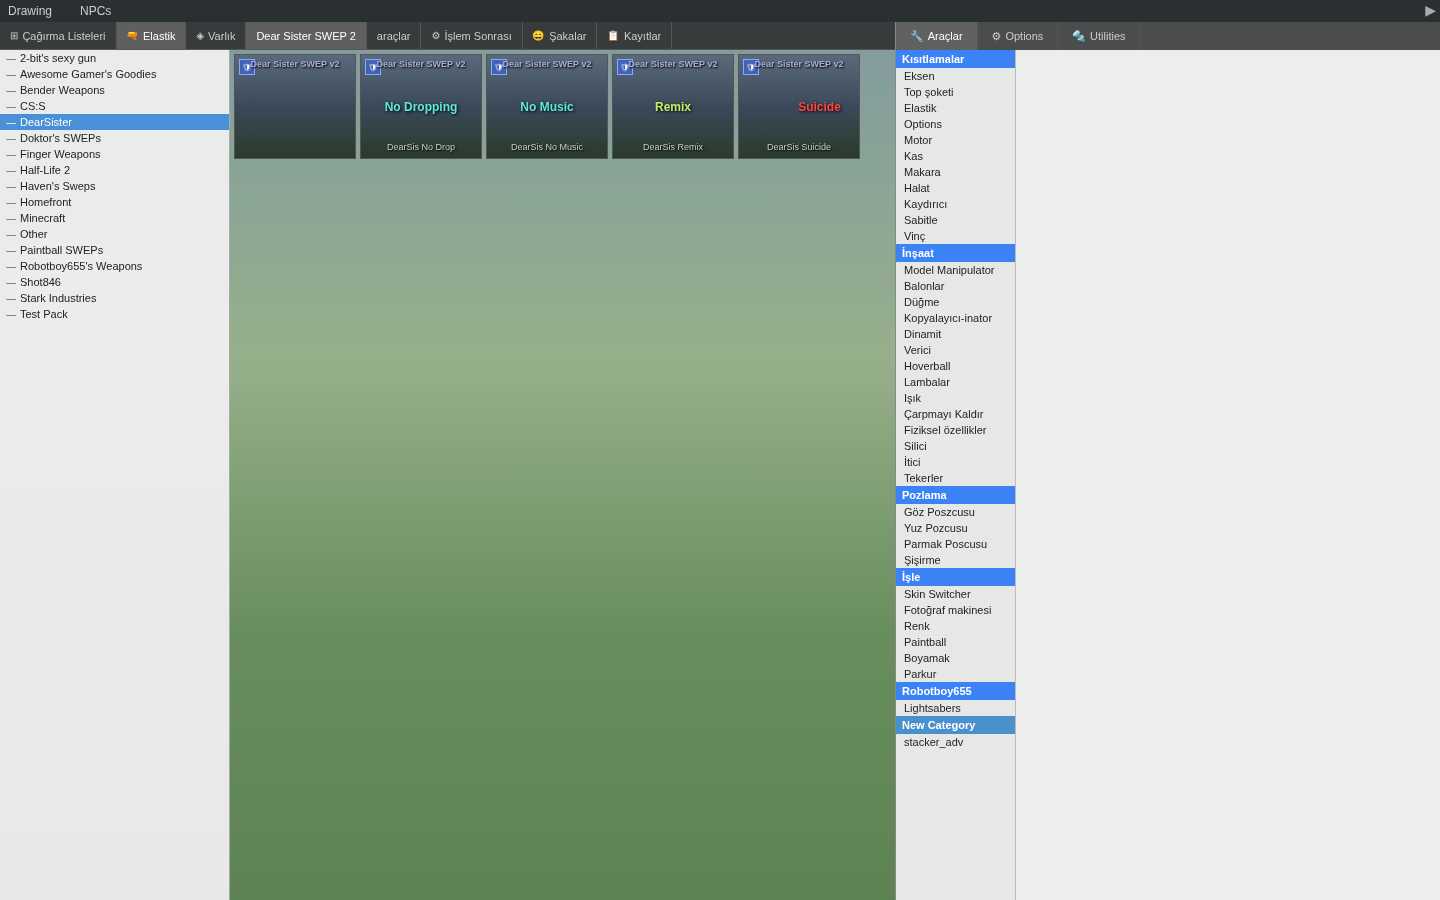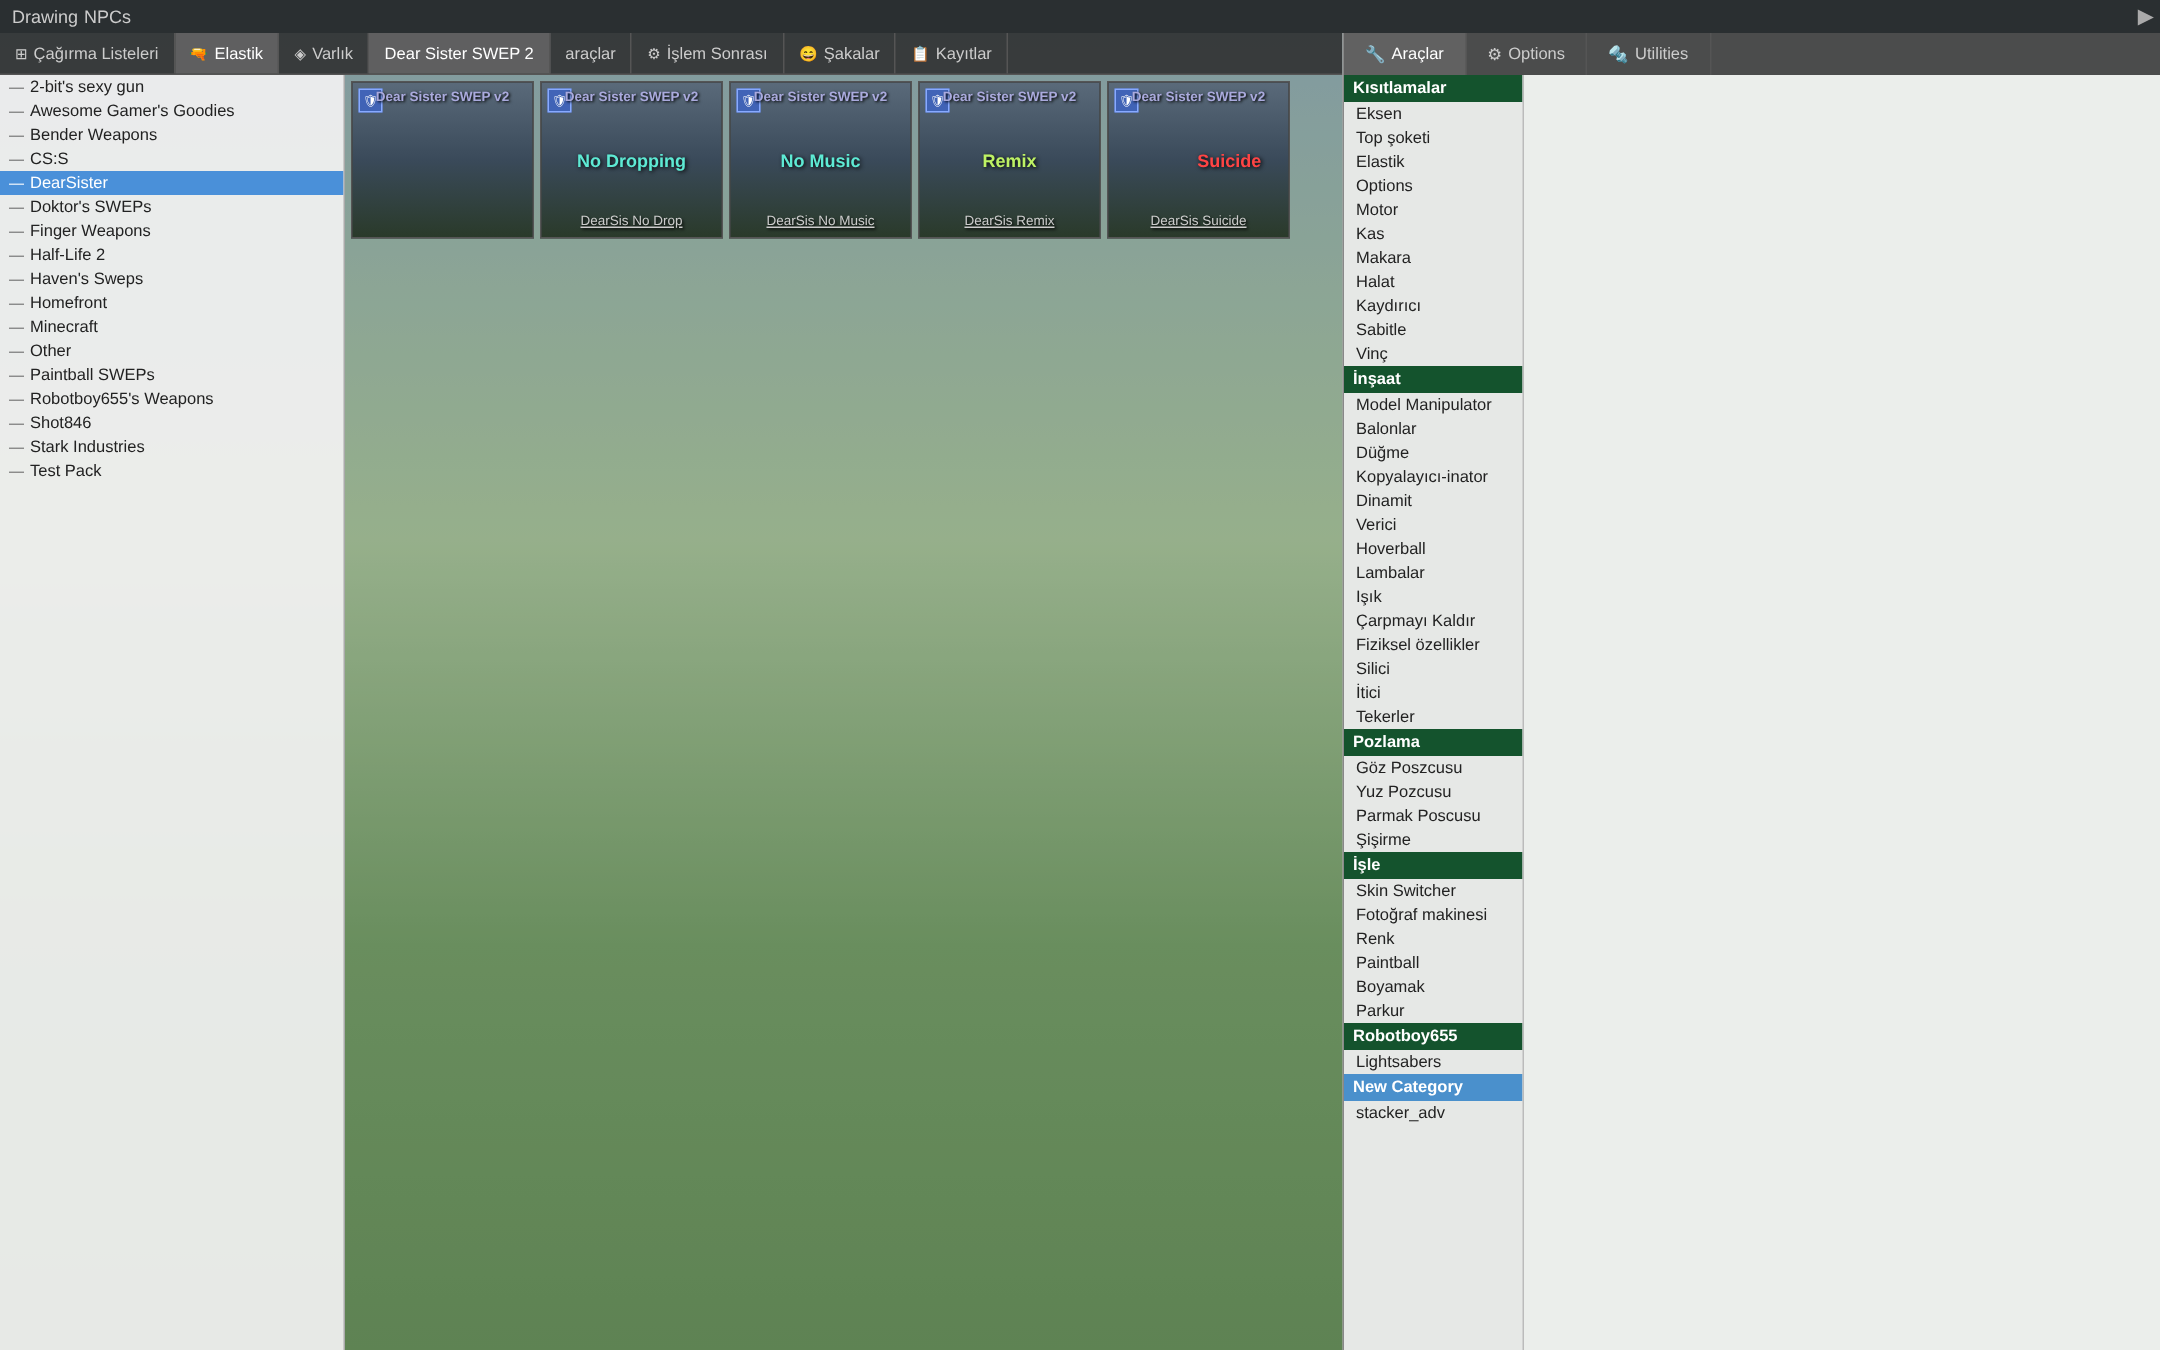--- a/index.html
+++ b/index.html
@@ -15,21 +15,21 @@
 
     
     .top-menubar {
       position: absolute;
       top: 0; left: 0; right: 0;
       height: 22px;
       background: rgba(30,30,30,0.85);
       display: flex;
       align-items: center;
       padding: 0 8px;
-      gap: 4px;
+      gap: 28px;
       z-index: 100;
       color: #ccc;
       font-size: 12px;
       text-align: right;
     }
     .top-menubar span { cursor: pointer; }
     .top-expand-btn {
       position: absolute;
       right: 4px;
       top: 2px;
@@ -138,21 +138,20 @@
       font-weight: bold;
       text-shadow: 1px 1px 2px #000;
     }
     .weapon-card-label {
       position: absolute;
       bottom: 6px; left: 0; right: 0;
       text-align: center;
       font-size: 9px;
       color: #ccc;
       text-shadow: 1px 1px 2px #000;
-      text-decoration: underline;
     }
     .weapon-card-name {
       position: absolute;
       top: 50%;
       left: 0; right: 0;
       text-align: center;
       color: #5eead4;
       font-size: 12px;
       font-weight: bold;
       text-shadow: 1px 1px 3px #000;
@@ -220,21 +219,21 @@
     .tool-list::-webkit-scrollbar { width: 8px; }
     .tool-list::-webkit-scrollbar-track { background: #e0e0e0; }
     .tool-list::-webkit-scrollbar-thumb { background: #aaa; }
 
     .tool-category {
       display: block;
       padding: 3px 6px;
       font-size: 11px;
       font-weight: bold;
       color: #fff;
-      background: #14532d;
+      background: #3b82f6;
       margin-bottom: 0;
     }
     .tool-item {
       display: block;
       padding: 2px 8px;
       font-size: 11px;
       color: #222;
       cursor: pointer;
     }
 

